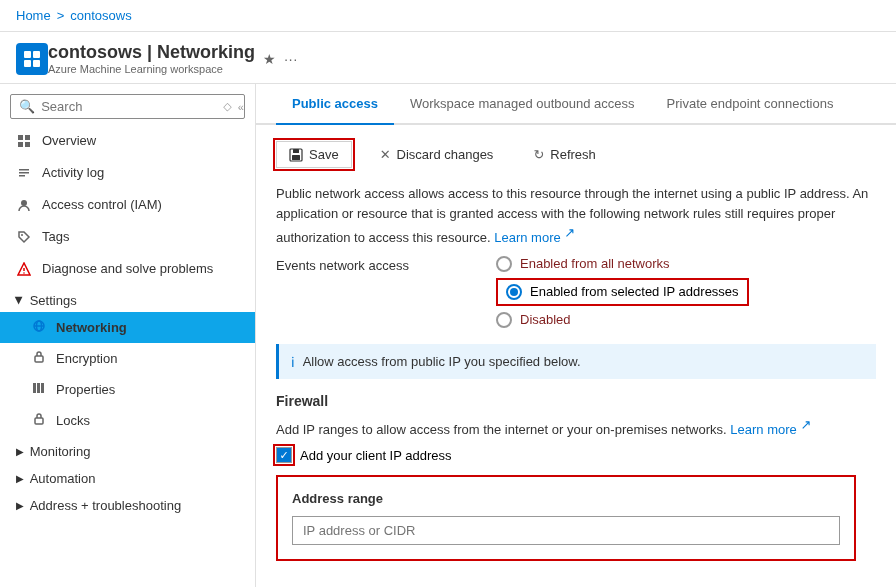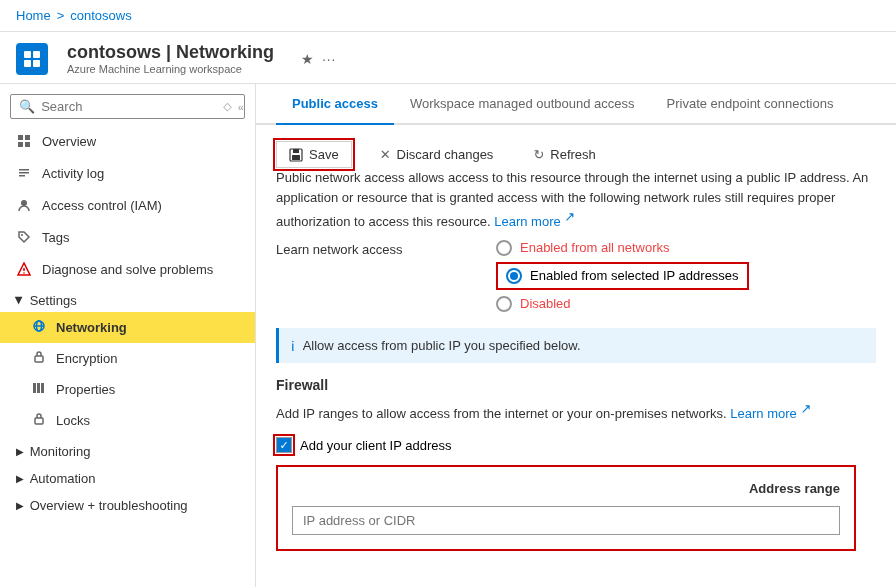--- a/index.html
+++ b/index.html
@@ -3,93 +3,93 @@
   <meta charset="utf-8">
   <style>
     * { box-sizing: border-box; margin: 0; padding: 0; font-family: 'Segoe UI', Arial, sans-serif; font-size: 13px; }
     body { background: #fff; display: flex; flex-direction: column; height: 587px; overflow: hidden; }
 
     
     .top-bar { background: #fff; padding: 8px 16px; border-bottom: 1px solid #e0e0e0; display: flex; align-items: center; gap: 6px; }
     .breadcrumb { display: flex; align-items: center; gap: 6px; color: #0078d4; font-size: 12px; }
 
     
-    .page-header { background: #fff; padding: 10px 16px 8px 16px; border-bottom: 1px solid #e0e0e0; display: flex; align-items: center; gap: 19px; }
+    .page-header { background: #fff; padding: 10px 16px 8px 16px; border-bottom: 1px solid #e0e0e0; display: flex; align-items: center; gap: 0; }
     .resource-icon { width: 32px; height: 32px; background: #0078d4; border-radius: 4px; display: flex; align-items: center; justify-content: center; color: #fff; font-size: 14px; flex-shrink: 0; }
     .page-title-area { display: flex; flex-direction: column; }
     .page-title { font-size: 18px; font-weight: 600; color: #333; }
     .page-subtitle { font-size: 11px; color: #666; }
     .header-actions { display: flex; align-items: center; gap: 8px; margin-left: 8px; }
     .star-icon, .ellipsis-icon { color: #666; cursor: pointer; font-size: 14px; }
 
     
     .main-layout { display: flex; flex: 1; overflow: hidden; }
 
     
     .sidebar { width: 256px; background: #fff; border-right: 1px solid #e0e0e0; overflow-y: auto; flex-shrink: 0; }
     .search-box { margin: 10px 10px 6px 10px; display: flex; align-items: center; border: 1px solid #8a8a8a; border-radius: 2px; padding: 4px 8px; gap: 6px; }
     .search-box input { border: none; outline: none; flex: 1; font-size: 13px; color: #333; }
 
-    .sidebar-item { display: flex; align-items: center; gap: 10px; padding: 8px 16px; cursor: pointer; color: #333; font-size: 13px; }
+    .sidebar-item { display: flex; gap: 10px; padding: 8px 16px; cursor: pointer; color: #333; font-size: 13px; }
     .sidebar-item .item-icon { width: 16px; height: 16px; flex-shrink: 0; display: flex; align-items: center; justify-content: center; }
 
     .sidebar-section { padding: 8px 16px 4px 16px; font-size: 12px; color: #333; display: flex; align-items: center; gap: 6px; cursor: pointer; }
     .sidebar-section.expanded .chevron { transform: rotate(90deg); }
     .chevron { display: inline-block; transition: transform 0.2s; font-size: 10px; }
 
     .sidebar-sub-item { display: flex; align-items: center; gap: 10px; padding: 7px 16px 7px 32px; cursor: pointer; color: #333; font-size: 13px; }
-    .sidebar-sub-item.active { background: #fde047; font-weight: 600; }
+    .sidebar-sub-item.active { background: #0ea5e9; font-weight: 600; }
 
     
     .content { flex: 1; overflow-y: auto; background: #fff; }
 
     
     .tab-bar { display: flex; align-items: flex-end; border-bottom: 2px solid #e0e0e0; padding: 0 20px; gap: 0; }
     .tab { padding: 12px 16px; cursor: pointer; color: #666; font-size: 13px; border-bottom: 2px solid transparent; margin-bottom: -2px; }
     .tab.active { color: #0078d4; border-bottom: 2px solid #0078d4; font-weight: 600; }
 
     
     .content-body { padding: 16px 20px; }
 
     
-    .toolbar { display: flex; align-items: center; gap: 16px; }
+    .toolbar { display: flex; align-items: center; gap: 16px; margin-bottom: 16px; }
     .btn-save { display: flex; align-items: center; gap: 6px; padding: 5px 12px; border: 1px solid #d0d0d0; background: #fff; cursor: pointer; color: #333; font-size: 13px; outline: 2px solid #c00; outline-offset: 1px; }
     .btn-discard { display: flex; align-items: center; gap: 6px; padding: 5px 12px; border: none; background: transparent; cursor: pointer; color: #333; font-size: 13px; }
     .btn-refresh { display: flex; align-items: center; gap: 6px; padding: 5px 12px; border: none; background: transparent; cursor: pointer; color: #333; font-size: 13px; }
 
     
     .description { font-size: 13px; color: #333; line-height: 1.5; margin-bottom: 8px; max-width: 680px; }
     .learn-more-link { color: #0078d4; text-decoration: none; }
 
     
     .network-access-row { display: flex; align-items: flex-start; gap: 40px; margin-bottom: 16px; }
     .network-access-label { font-size: 13px; color: #333; width: 180px; flex-shrink: 0; padding-top: 2px; }
     .radio-group { display: flex; flex-direction: column; gap: 6px; }
-    .radio-option { display: flex; align-items: center; gap: 8px; font-size: 13px; color: #ef4444; cursor: pointer; }
+    .radio-option { display: flex; align-items: center; gap: 8px; font-size: 13px; color: #7f1d1d; cursor: pointer; }
     .radio-circle { width: 16px; height: 16px; border-radius: 50%; border: 2px solid #999; display: flex; align-items: center; justify-content: center; flex-shrink: 0; }
     .radio-circle.selected { border-color: #0078d4; }
     .radio-circle.selected::after { content: ''; width: 8px; height: 8px; border-radius: 50%; background: #0078d4; }
     .radio-selected-box { border: 2px solid #c00; padding: 4px 8px; display: flex; align-items: center; gap: 8px; }
 
     
     .info-box { display: flex; align-items: center; gap: 8px; background: #e8f4fd; border-left: 3px solid #0078d4; padding: 8px 12px; margin-bottom: 14px; font-size: 13px; color: #333; max-width: 600px; }
     .info-icon { color: #0078d4; font-size: 14px; flex-shrink: 0; }
 
     
     .section-title { font-size: 14px; font-weight: 600; color: #333; margin-bottom: 8px; }
-    .section-desc { font-size: 13px; color: #333; margin-bottom: 16px; max-width: 600px; }
+    .section-desc { font-size: 13px; color: #333; margin-bottom: 10px; max-width: 600px; }
 
     
     .checkbox-row { display: flex; align-items: center; gap: 8px; margin-bottom: 12px; }
     .checkbox-box { width: 16px; height: 16px; border: 1px solid #999; background: #0078d4; display: flex; align-items: center; justify-content: center; flex-shrink: 0; outline: 2px solid #c00; outline-offset: 1px; cursor: pointer; }
     .checkbox-check { color: #fff; font-size: 11px; }
 
     
     .address-range-container { border: 2px solid #c00; padding: 14px; max-width: 580px; }
-    .address-range-title { font-size: 13px; font-weight: 600; color: #333; margin-bottom: 10px; text-align: right; }
+    .address-range-title { font-size: 13px; font-weight: 600; color: #333; margin-bottom: 10px; }
     .address-input { width: 100%; border: 1px solid #999; padding: 6px 10px; font-size: 13px; color: #999; outline: none; }
   </style>
 </head>
 <body>
 
 <div class="top-bar">
   <span class="breadcrumb">
     <a style="color:#0078d4;text-decoration:none;">Home</a>
     <span>&gt;</span>
     <span>contosows</span>
@@ -233,21 +233,21 @@
       <span>Monitoring</span>
     </div>
 
     <div class="sidebar-section">
       <span class="chevron">▶</span>
       <span>Automation</span>
     </div>
 
     <div class="sidebar-section">
       <span class="chevron">▶</span>
-      <span>Overview + troubleshooting</span>
+      <span>Address + troubleshooting</span>
     </div>
   </div>
 
   <div class="content">
 
     <div class="tab-bar">
       <div class="tab active">Public access</div>
       <div class="tab">Workspace managed outbound access</div>
       <div class="tab">Private endpoint connections</div>
     </div>
@@ -275,21 +275,21 @@
 
       <p class="description">
         <span>Public network access allows access to this resource through the internet using a public IP address. An application or resource that is granted access with the following network rules still requires proper authorization to access this resource.</span>
         <a class="learn-more-link">
           <span>Learn more</span>
           <sup>↗</sup>
         </a>
       </p>
 
       <div class="network-access-row">
-        <div class="network-access-label">Learn network access</div>
+        <div class="network-access-label">Events network access</div>
         <div class="radio-group">
 
           <div class="radio-option">
             <div class="radio-circle"></div>
             <span>Enabled from all networks</span>
           </div>
 
           <div class="radio-selected-box">
             <div class="radio-circle selected"></div>
             <span>Enabled from selected IP addresses</span>

